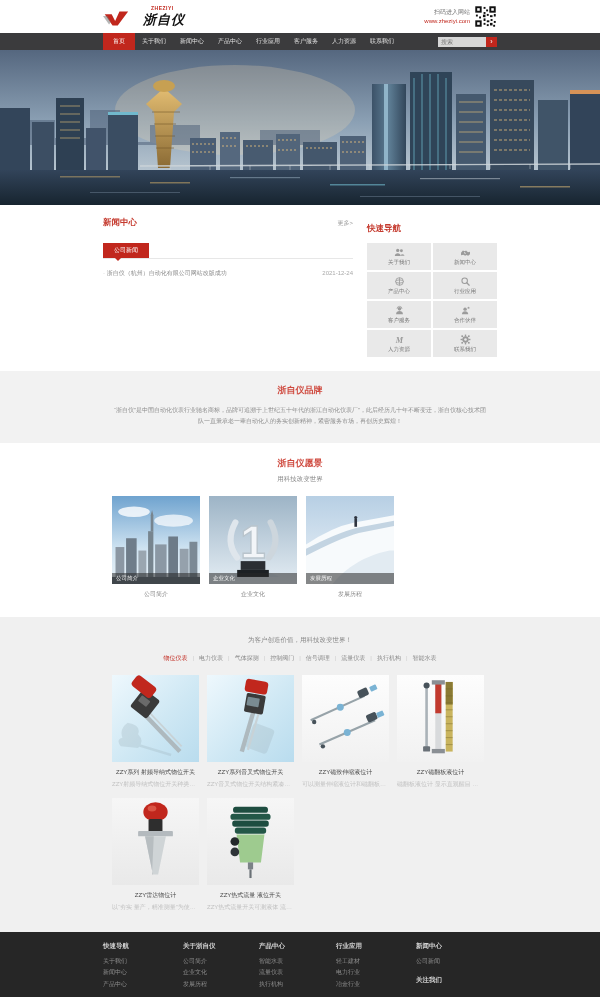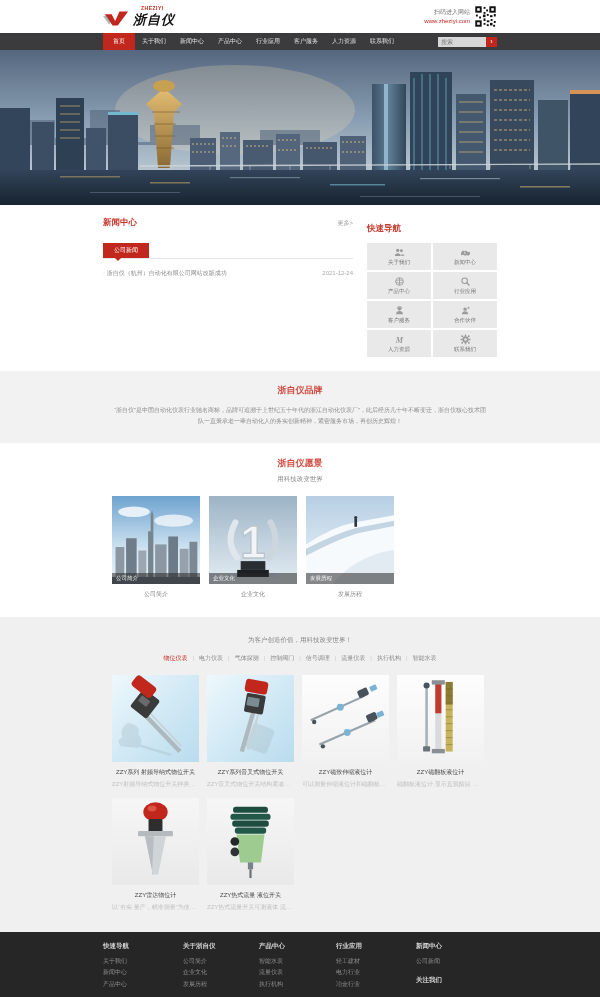--- a/index.html
+++ b/index.html
@@ -7,21 +7,21 @@
   body {
     height:997px; overflow:hidden; position:relative;
     font-family:"Liberation Sans","DejaVu Sans",sans-serif;
     background:#fff; color:#333;
   }
   .container { width:394px; margin:0 auto; position:relative; }
 
   
   .hdr { height:33px; background:#fff; }
   .hdr .container { height:33px; display:flex; align-items:center; }
-  .logo { display:flex; align-items:flex-end; gap:4px; }
+  .logo { display:flex; align-items:flex-end; gap:14px; }
   .logo-mark { width:26px; height:17px; }
   .logo-txt { line-height:1; }
   .logo-en { font-size:5px; color:#c1271d; font-weight:bold; letter-spacing:.5px; display:block; margin-left:8px; }
   .logo-cn { font-size:13px; font-weight:bold; font-style:italic; color:#111; letter-spacing:1px; }
   .hdr-qr { margin-left:auto; display:flex; align-items:center; gap:4px; }
   .qr-cap { text-align:right; line-height:1.5; }
   .qr-cap .l1 { font-size:6px; color:#777; display:block; }
   .qr-cap .l2 { font-size:6px; color:#c1271d; display:block; }
   .qr-img { width:23px; height:23px; }
 

